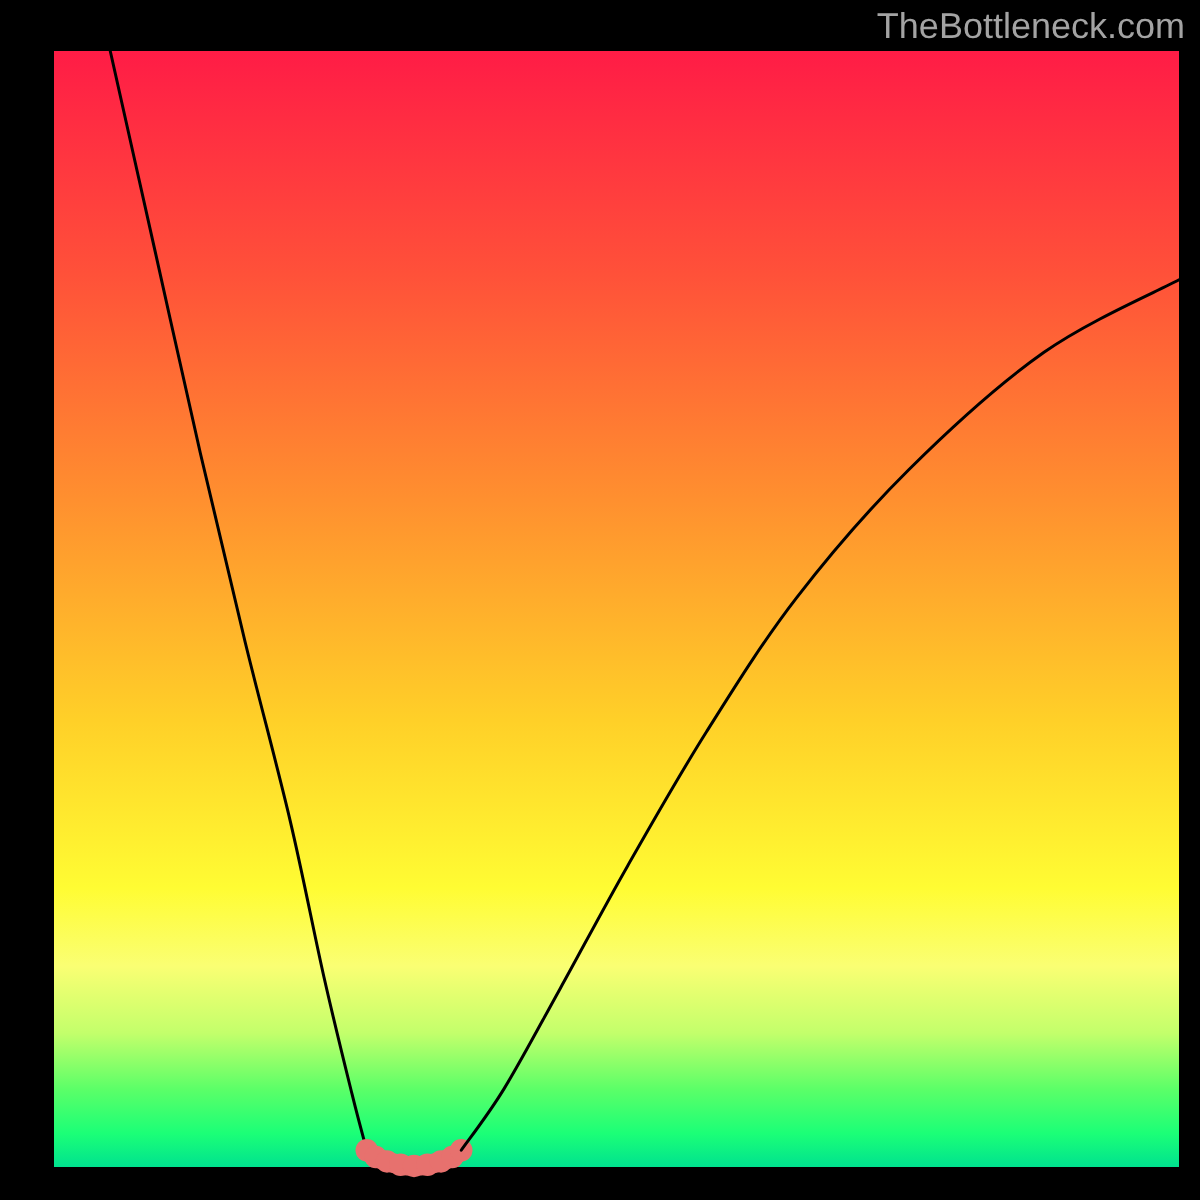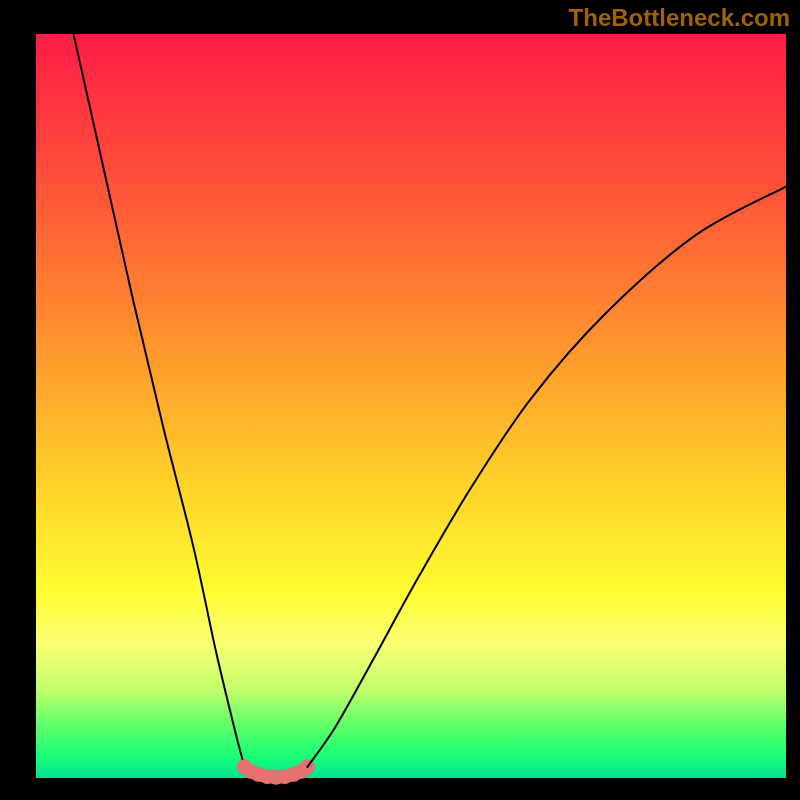--- a/index.html
+++ b/index.html
@@ -14,24 +14,23 @@
     position: relative;
     width: 800px;
     height: 800px;
   }
   .watermark {
     position: absolute;
     top: 4px;
     right: 10px;
     font-family: Arial, Helvetica, sans-serif;
     font-size: 24px;
-    color: #a16207;
+    color: #a3a3a3;
     z-index: 30;
     user-select: none;
-    font-weight: bold;
   }
   svg {
     position: absolute;
     top: 0;
     left: 0;
   }
 </style>
 </head>
 <body>
 

